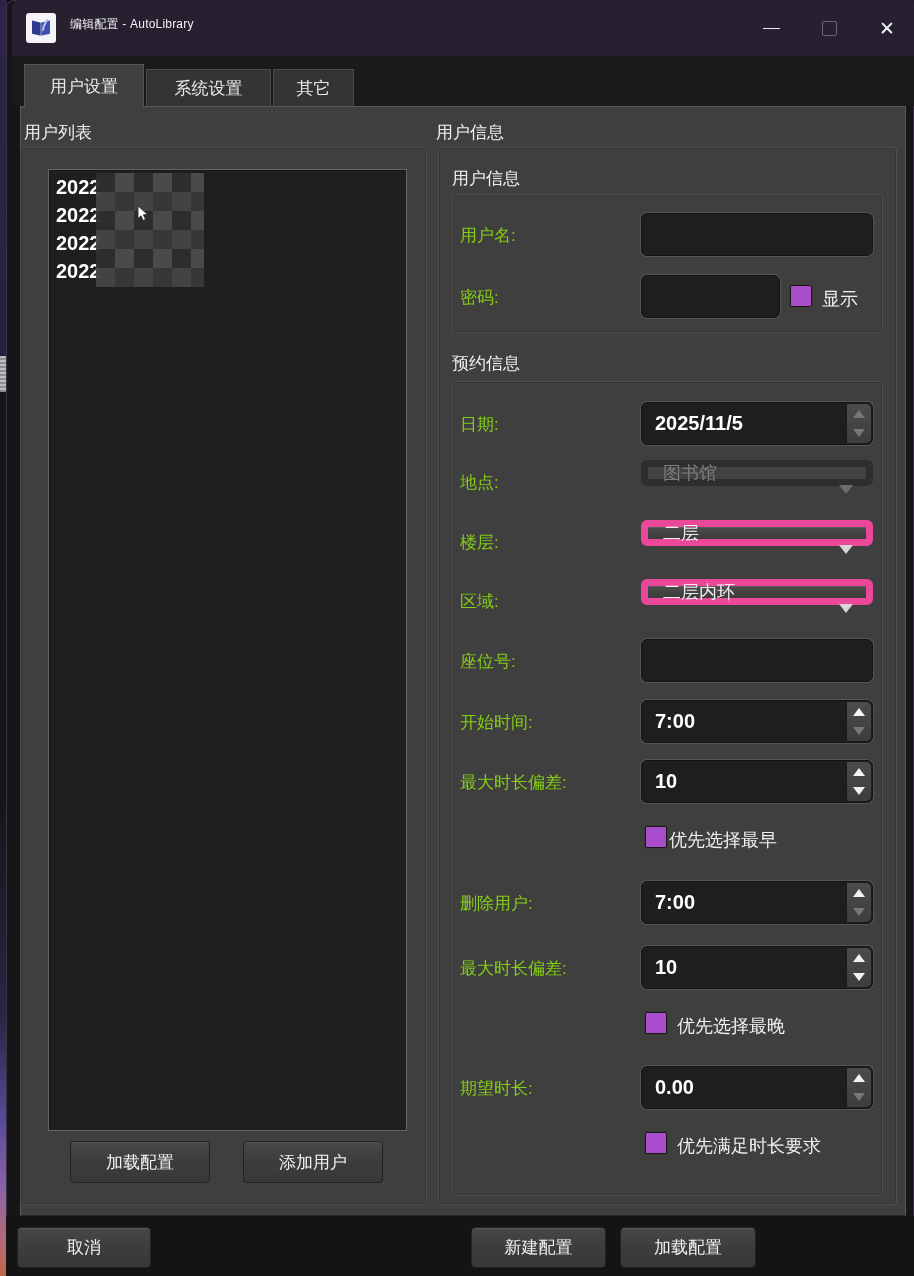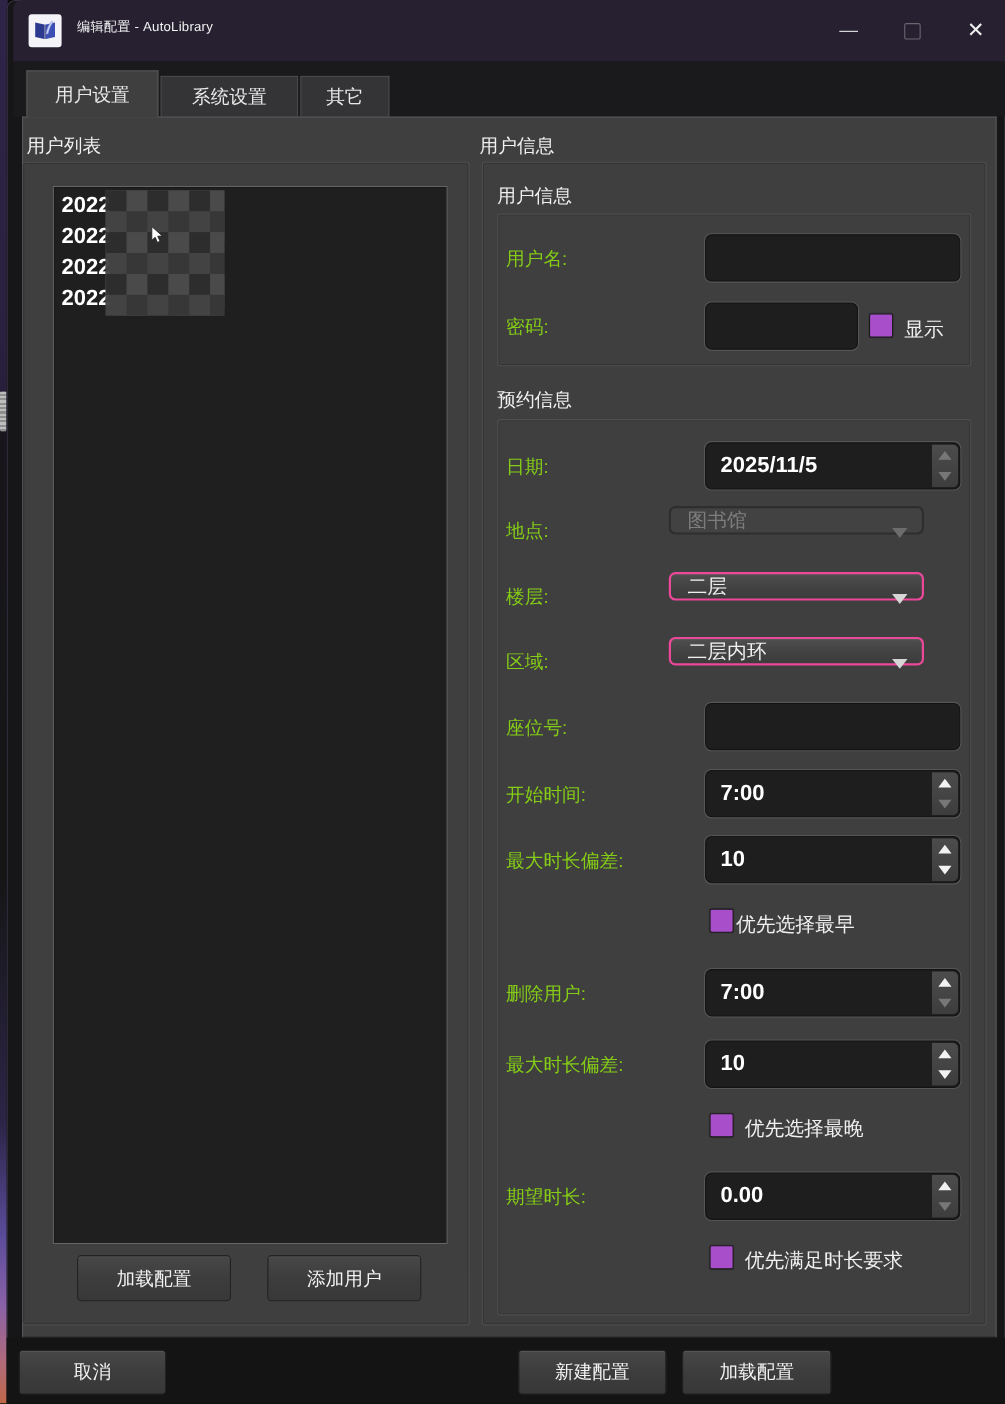--- a/index.html
+++ b/index.html
@@ -77,23 +77,23 @@
     background:linear-gradient(180deg,#4c4c4c,#3d3d3d);border-left:1px solid #1a1a1a;
     border-radius:0 5px 5px 0;display:flex;flex-direction:column;}
   .spinbtn{flex:1;display:flex;align-items:center;justify-content:center;}
   .arr-up{width:0;height:0;border-left:6px solid transparent;border-right:6px solid transparent;
     border-bottom:8px solid #f2f2f2;}
   .arr-down{width:0;height:0;border-left:6px solid transparent;border-right:6px solid transparent;
     border-top:8px solid #f2f2f2;}
   .dim.arr-up{border-bottom-color:#777;}
   .dim.arr-down{border-top-color:#777;}
 
-  .combo{position:absolute;left:608px;width:232px;height:26px;box-sizing:border-box;
+  .combo{position:absolute;left:641px;width:232px;height:26px;box-sizing:border-box;
     background:linear-gradient(180deg,#4e4e4e 0%,#414141 60%,#3c3c3c 100%);
-    border:2px solid #ec4899;border-radius:6px;box-shadow:0 1px 0 rgba(255,255,255,.07) inset;
+    border:7px solid #ec4899;border-radius:6px;box-shadow:0 1px 0 rgba(255,255,255,.07) inset;
     display:flex;align-items:center;}
   .combo .value{padding-left:15px;font-size:18px;color:#efefef;}
   .combo-arrow{position:absolute;right:13px;top:18px;width:0;height:0;
     border-left:7px solid transparent;border-right:7px solid transparent;border-top:9px solid #d6d6d6;}
   .combo.disabled{background:#424242;border-color:#2e2e2e;box-shadow:none;}
   .combo.disabled .value{color:#7d7d7d;}
   .combo.disabled .combo-arrow{border-top-color:#6c6c6c;}
 
   .checkbox{position:absolute;width:22px;height:22px;box-sizing:border-box;background:#a84ecb;
     border:1px solid #181818;border-radius:2px;box-shadow:0 0 0 1px #3a3a3a;}

